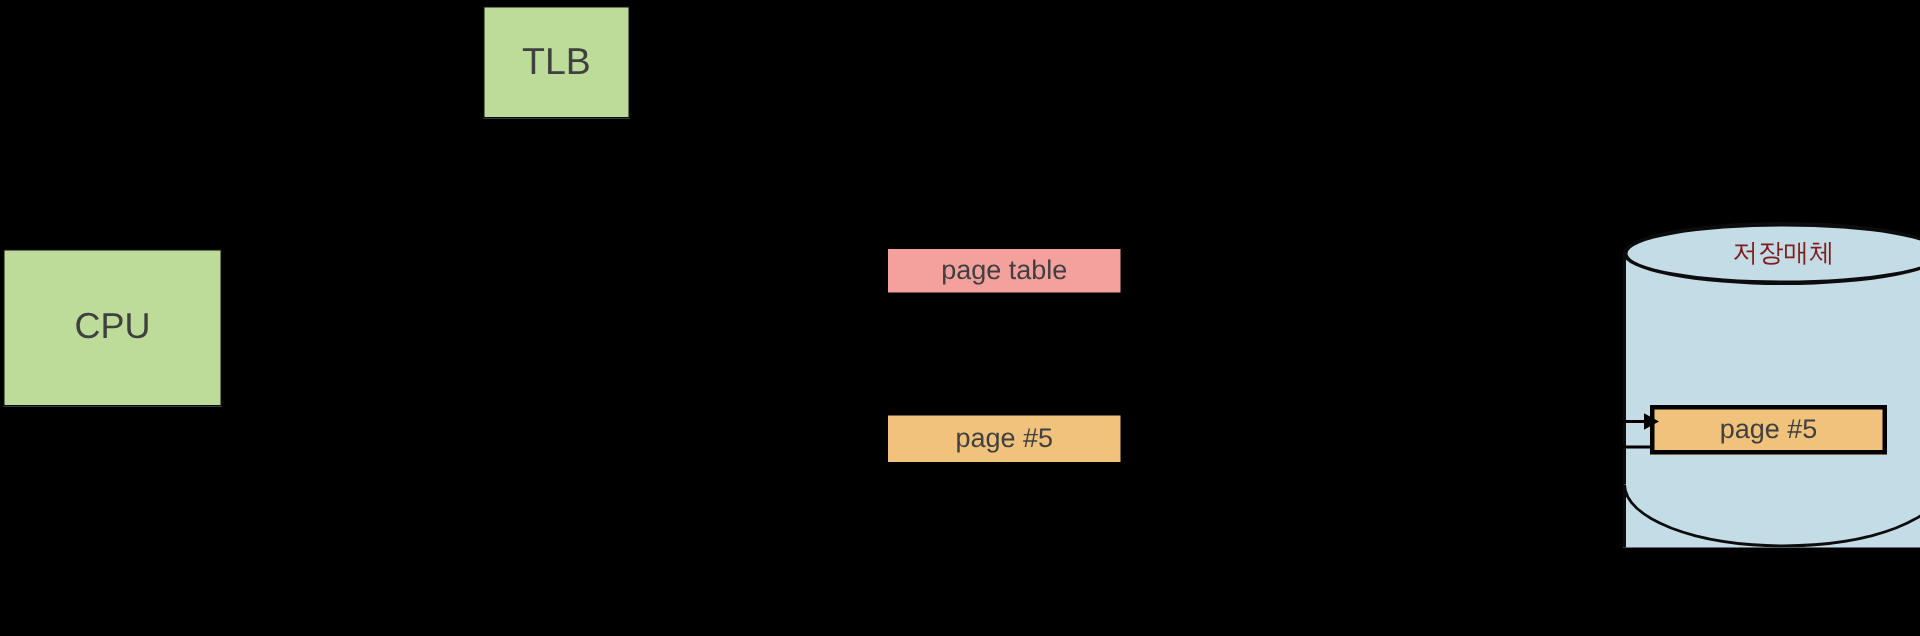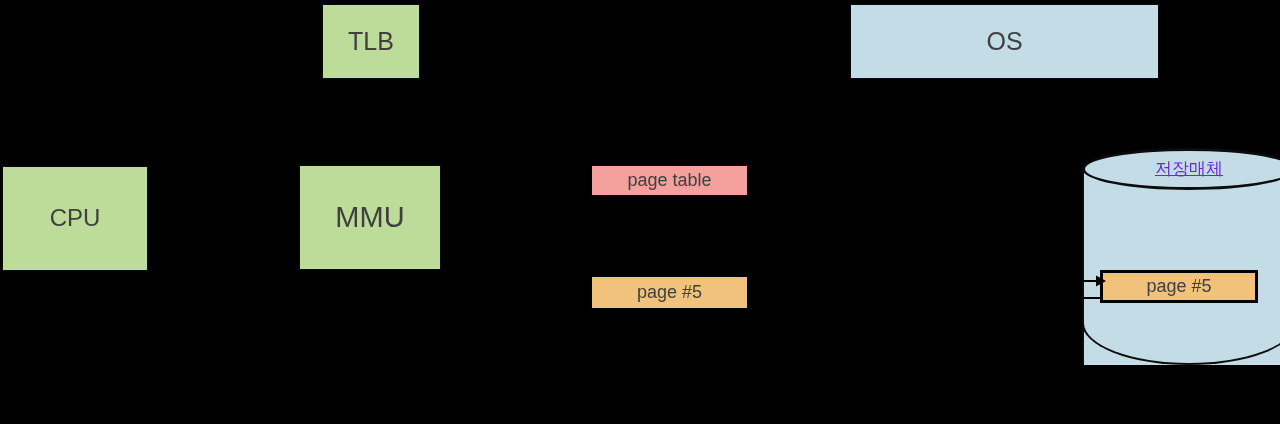--- a/index.html
+++ b/index.html
@@ -110,25 +110,24 @@
     background: #c4dce6;
     border: 3px solid #0c0c0c;
     border-radius: 50%;
     box-sizing: border-box;
     display: flex;
     align-items: center;
     justify-content: center;
   }
   .cyl-top-label {
     font-size: 17px;
-    color: #6d28d9;
+    color: #7f1d1d;
     white-space: nowrap;
     position: relative;
     top: -1px;
-    text-decoration: underline;
   }
 
   
   #node-page-storage {
     left: 1100px; top: 270px; width: 158px; height: 33px;
     background: #f0c27b;
     border: 3px solid #000000;
     font-size: 18px;
     z-index: 3;
   }
@@ -145,31 +144,25 @@
 </style>
 </head>
 <body>
 
 <div id="canvas">
 
   <div class="node green" id="node-tlb">
     <span class="node-label">TLB</span>
   </div>
 
-  <div class="node" id="node-os">
-    <span class="node-label">OS</span>
-  </div>
 
   <div class="node green" id="node-cpu">
     <span class="node-label">CPU</span>
   </div>
 
-  <div class="node green" id="node-mmu">
-    <span class="node-label">MMU</span>
-  </div>
 
   <div class="node" id="node-page-table">
     <span class="node-label">page table</span>
   </div>
 
   <div class="node" id="node-page-memory">
     <span class="node-label">page #5</span>
   </div>
 
   <div id="node-storage">

